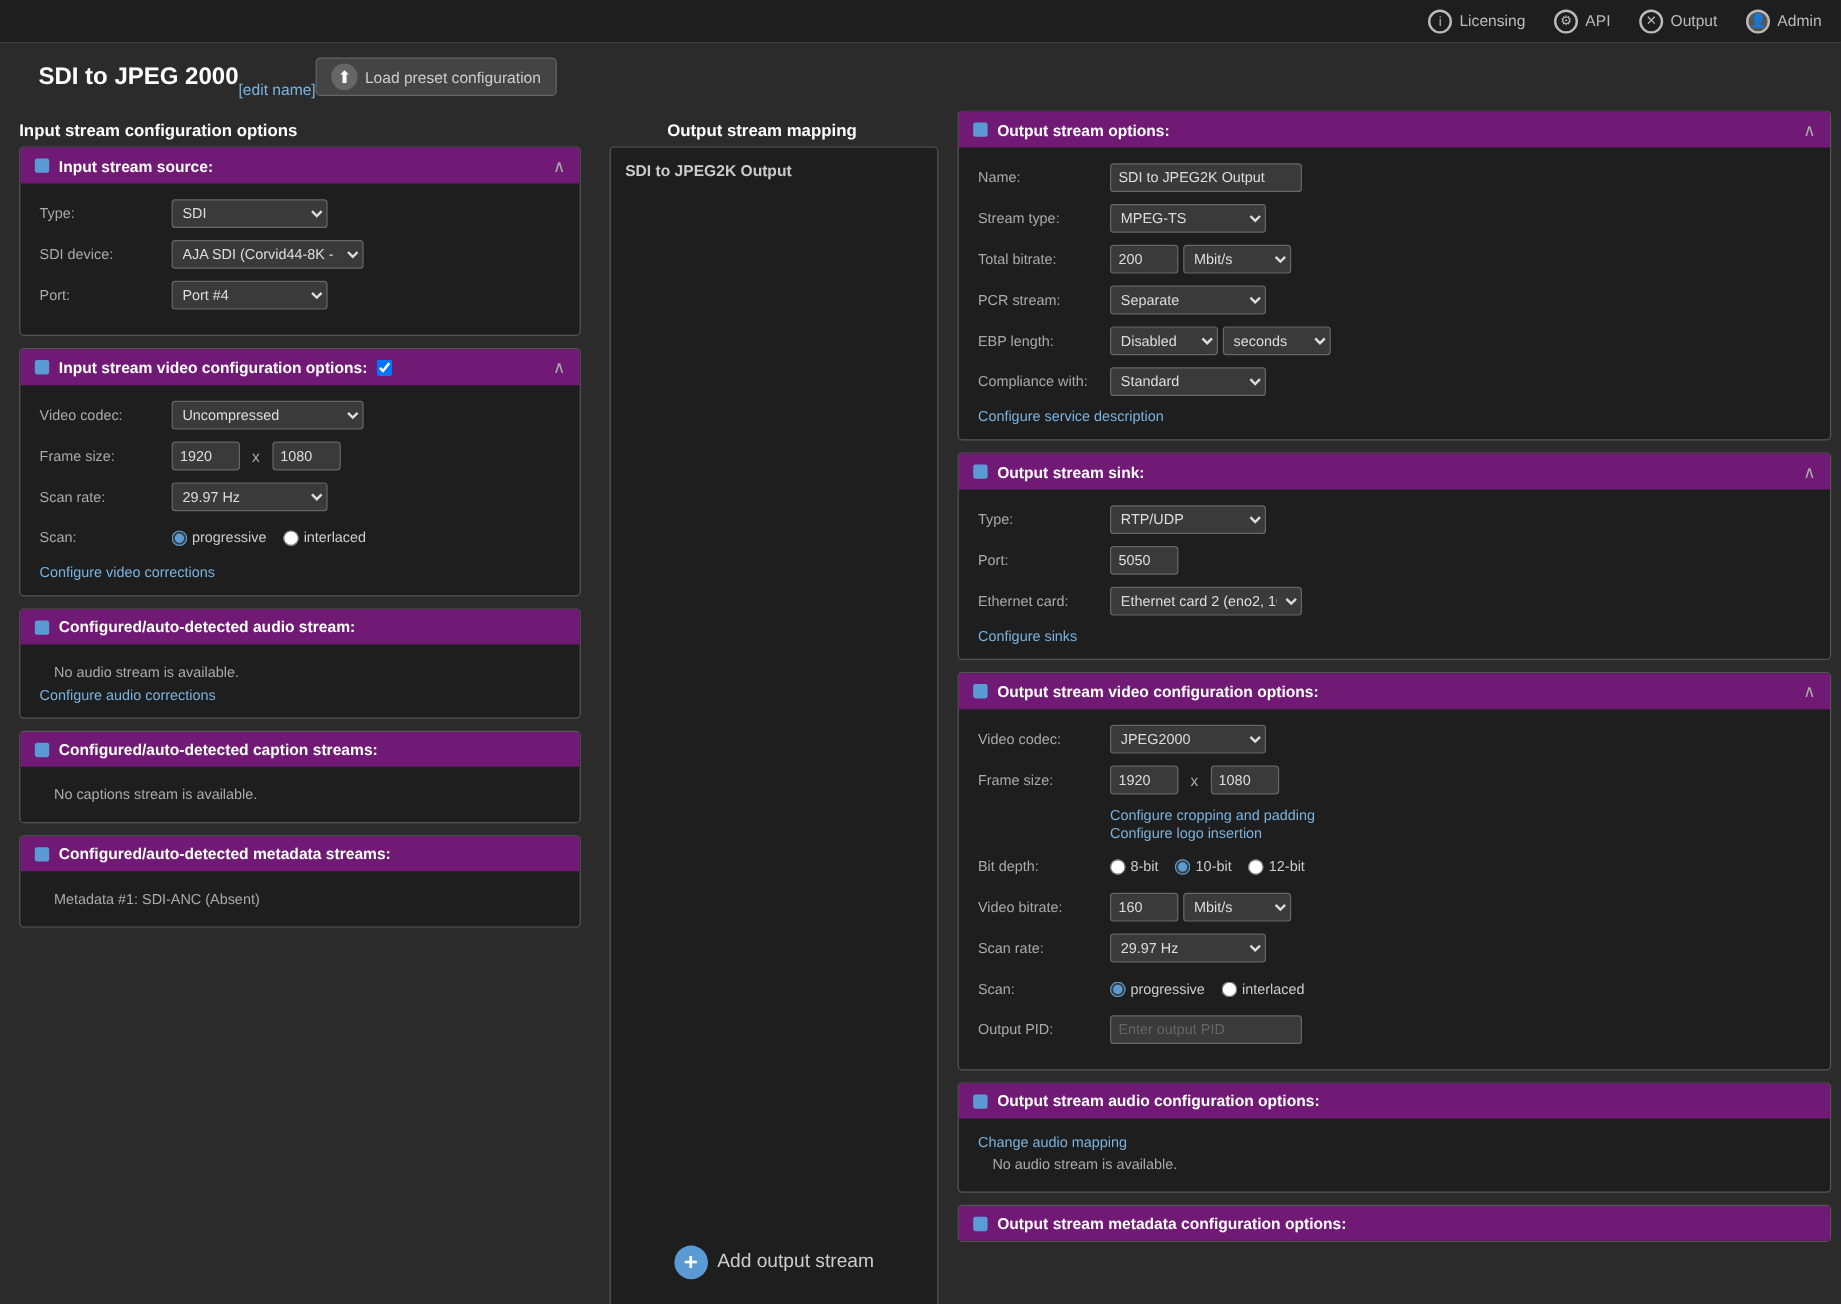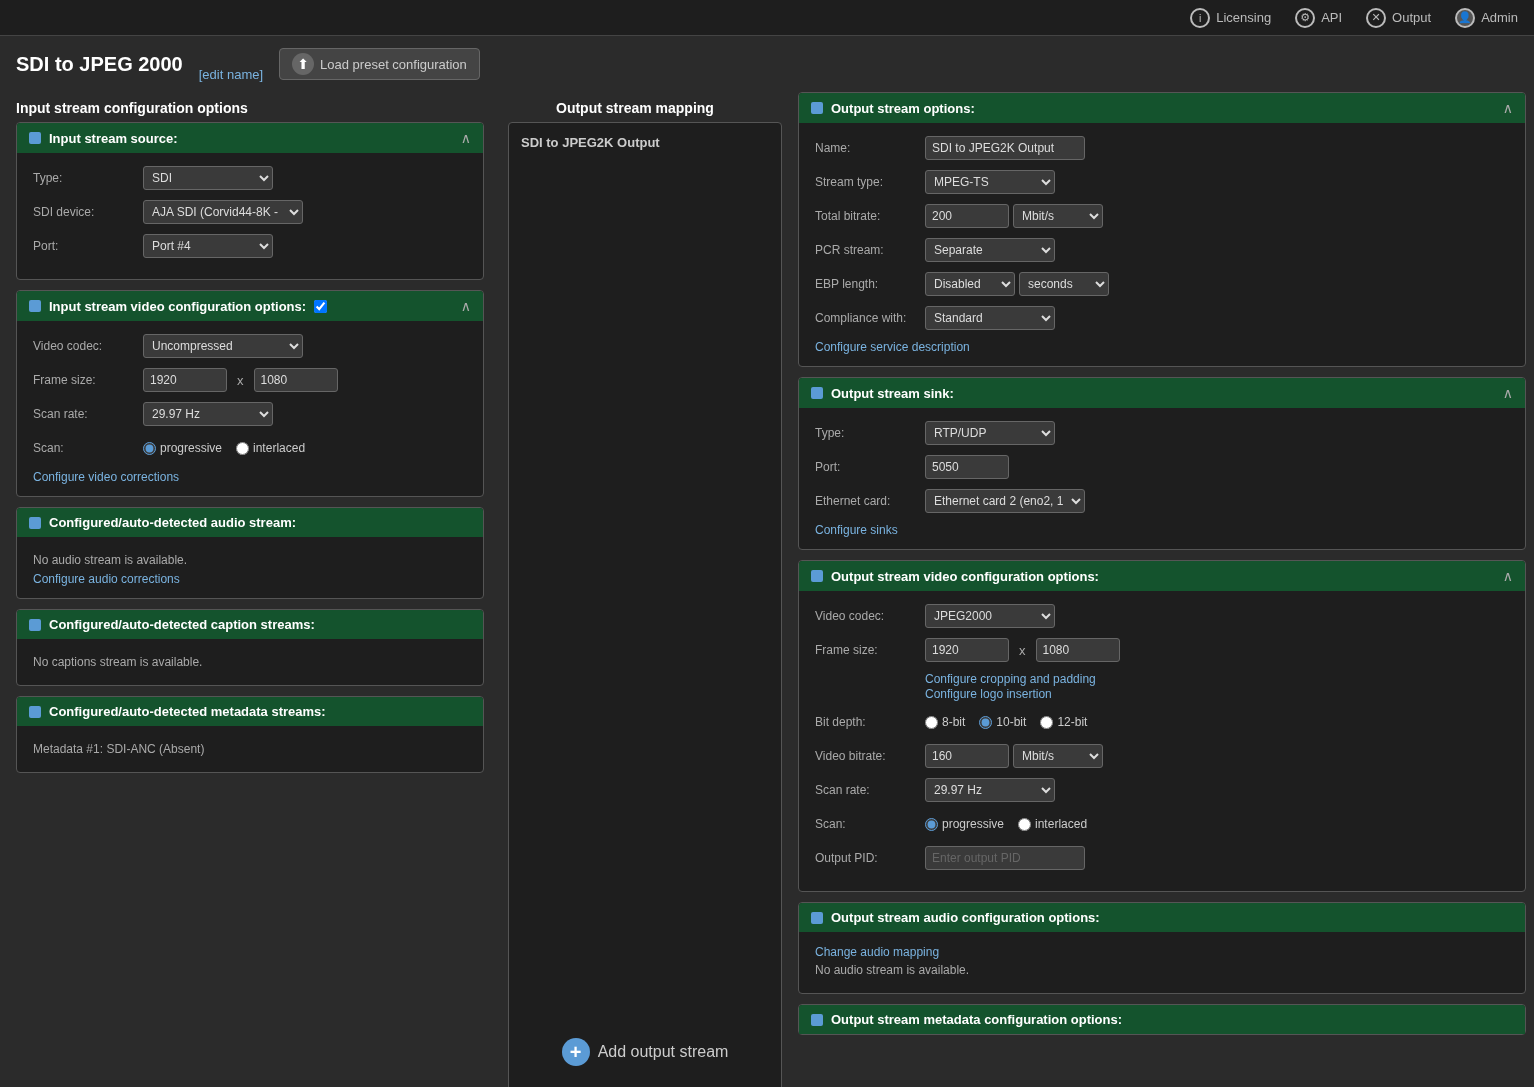--- a/index.html
+++ b/index.html
@@ -43,24 +43,24 @@
       font-size: 11px;
       color: #bbb;
     }
     .nav-icon.user {
       background: #555;
     }
 
     
     .page-header {
       background: #2b2b2b;
-      padding: 10px 16px;
-      display: flex;
-      align-items: center;
-      gap: 16px;
+      padding: 10px 32px;
+      display: flex;
+      align-items: center;
+      gap: 0;
     }
     .page-title {
       font-size: 20px;
       font-weight: bold;
       color: #fff;
     }
     .edit-name {
       font-size: 13px;
       color: #7ab3e0;
       cursor: pointer;
@@ -177,21 +177,21 @@
     }
 
     
     .section-card {
       background: #1e1e1e;
       border: 1px solid #555;
       border-radius: 4px;
       margin-bottom: 10px;
     }
     .section-header {
-      background: #14532d;
+      background: #701a75;
       padding: 7px 12px;
       display: flex;
       align-items: center;
       justify-content: space-between;
       border-radius: 3px 3px 0 0;
       cursor: pointer;
     }
     .section-header-left {
       display: flex;
       align-items: center;
@@ -241,21 +241,21 @@
     }
     select.form-control {
       padding: 2px 4px;
     }
     input.form-control {
       outline: none;
     }
     .select-full { width: 160px; }
     .select-medium { width: 130px; }
     .select-small { width: 90px; }
-    .input-small { width: 84px; }
+    .input-small { width: 57px; }
     .input-large { width: 160px; }
     .x-sep {
       margin: 0 6px;
       color: #aaa;
     }
     .link-text {
       color: #7ab3e0;
       cursor: pointer;
       font-size: 12px;
       text-decoration: none;
@@ -279,21 +279,21 @@
     }
     .radio-label {
       color: #ccc;
       font-size: 12px;
     }
 
     
     .status-text {
       color: #aaa;
       font-size: 12px;
-      margin: 4px 0;
+      margin: 4px 12px;
     }
 
     
     .inline-pair {
       display: flex;
       align-items: center;
       gap: 4px;
     }
 
     

